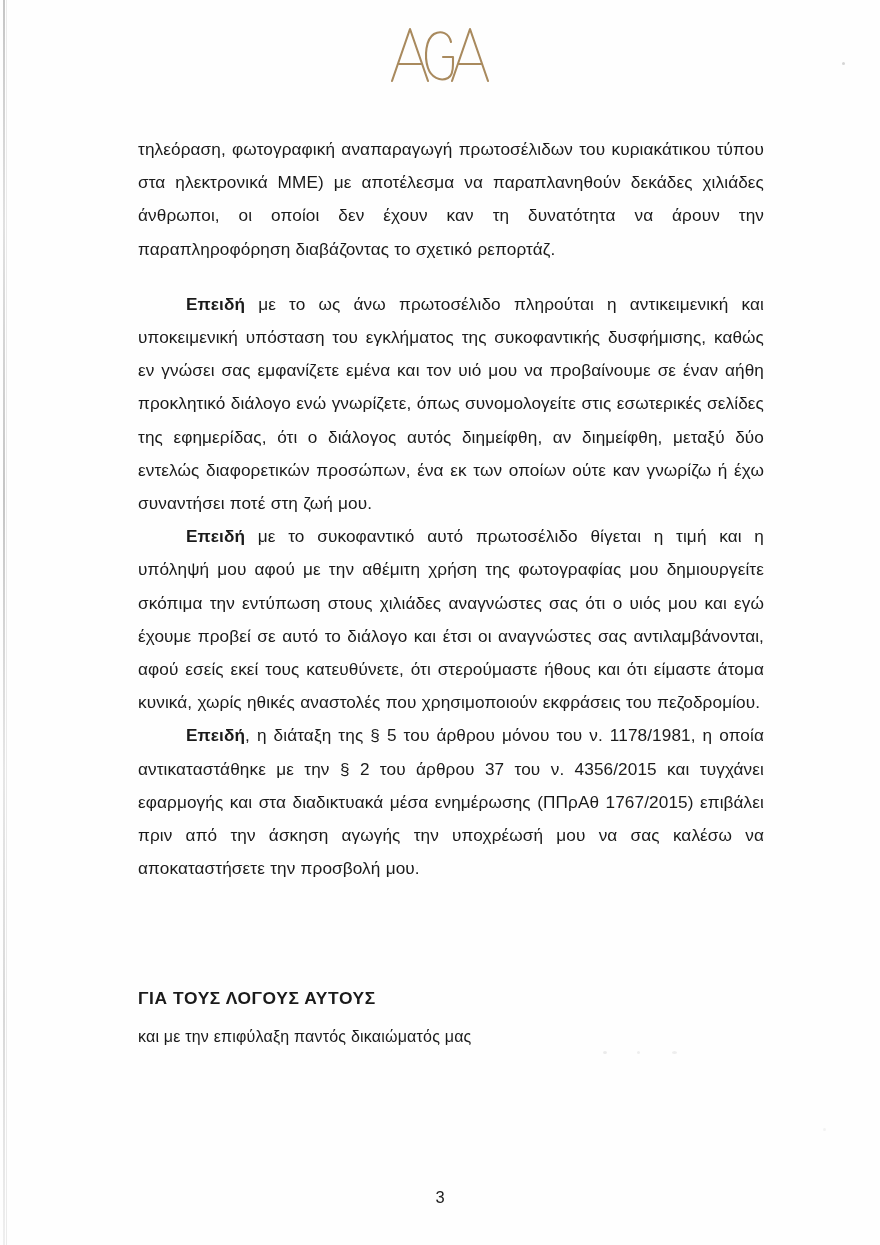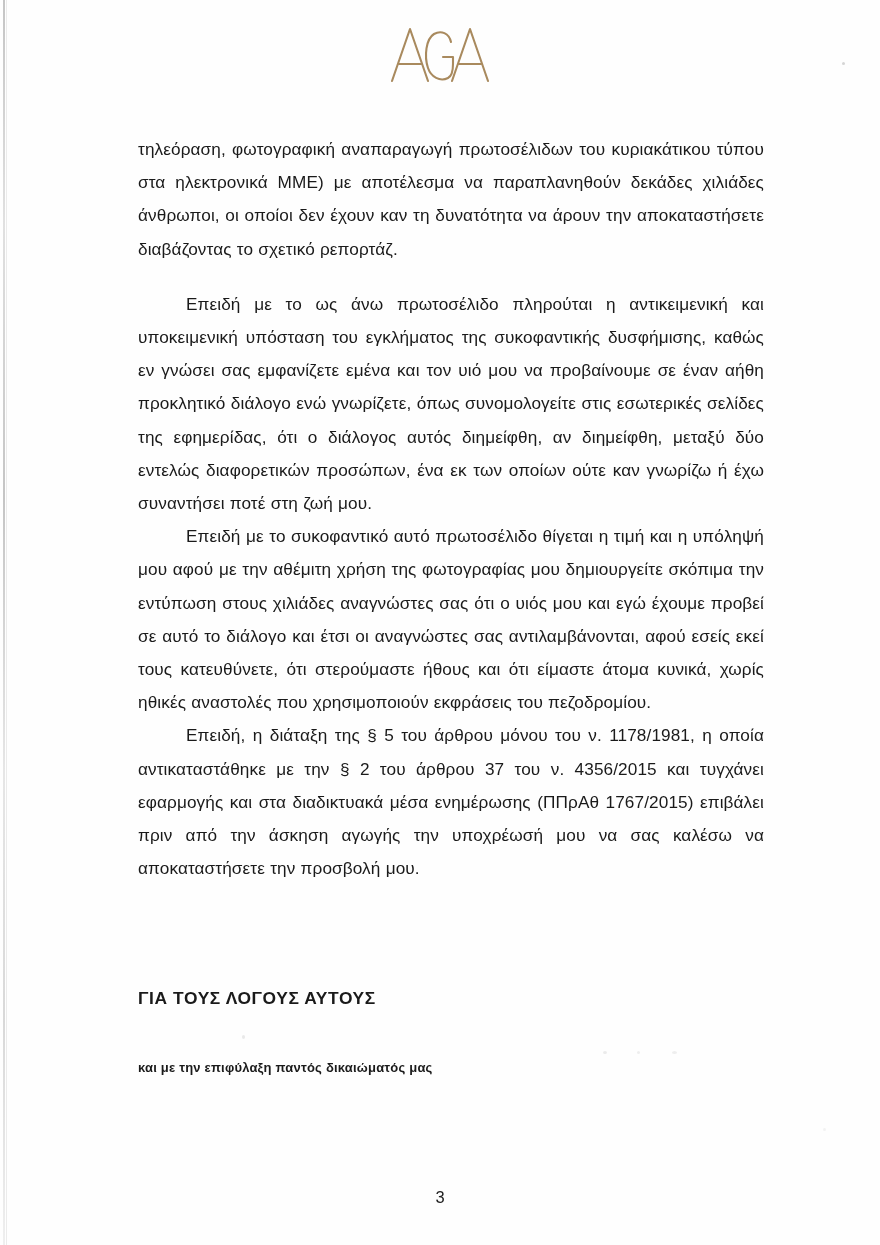--- a/index.html
+++ b/index.html
@@ -76,42 +76,41 @@
   p.indent {
     text-indent: 48px;
   }
 
   
   p.gap-after {
     margin-bottom: 22px;
   }
 
   b.lead {
-    font-weight: normal;
+    font-weight: bold;
   }
 
   
   .closing {
     position: absolute;
     left: 138px;
     width: 626px;
     text-align: left;
   }
   .closing-1 {
     top: 988px;
     font-size: 17.4px;
     font-weight: bold;
     letter-spacing: 0.6px;
   }
   .closing-2 {
     top: 1028px;
-    font-size: 13px;
-    font-weight: bold;
+    font-size: 16px;
+    font-weight: normal;
     letter-spacing: 0.2px;
-    margin-top: 32px;
   }
 
   
   .page-number {
     position: absolute;
     left: 0;
     top: 1188px;
     width: 880px;
     text-align: center;
     font-size: 16.5px;
@@ -152,21 +151,21 @@
 
         <path d="M64 55 L82 3 L100 55"></path>
         <path d="M71 38 L93 38"></path>
       </g>
     </svg>
   </div>
 
   <div class="content">
 
     <p class="para gap-after">
-      <span>τηλεόραση, φωτογραφική αναπαραγωγή πρωτοσέλιδων του κυριακάτικου τύπου στα ηλεκτρονικά ΜΜΕ) με αποτέλεσμα να παραπλανηθούν δεκάδες χιλιάδες άνθρωποι, οι οποίοι δεν έχουν καν τη δυνατότητα να άρουν την αποκαταστήσετε διαβάζοντας το σχετικό ρεπορτάζ.</span>
+      <span>τηλεόραση, φωτογραφική αναπαραγωγή πρωτοσέλιδων του κυριακάτικου τύπου στα ηλεκτρονικά ΜΜΕ) με αποτέλεσμα να παραπλανηθούν δεκάδες χιλιάδες άνθρωποι, οι οποίοι δεν έχουν καν τη δυνατότητα να άρουν την παραπληροφόρηση διαβάζοντας το σχετικό ρεπορτάζ.</span>
     </p>
 
     <p class="para indent">
       <b class="lead">Επειδή</b><span> με το ως άνω πρωτοσέλιδο πληρούται η αντικειμενική και υποκειμενική υπόσταση του εγκλήματος της συκοφαντικής δυσφήμισης, καθώς εν γνώσει σας εμφανίζετε εμένα και τον υιό μου να προβαίνουμε σε έναν αήθη προκλητικό διάλογο ενώ γνωρίζετε, όπως συνομολογείτε στις εσωτερικές σελίδες της εφημερίδας, ότι ο διάλογος αυτός διημείφθη, αν διημείφθη, μεταξύ δύο εντελώς διαφορετικών προσώπων, ένα εκ των οποίων ούτε καν γνωρίζω ή έχω συναντήσει ποτέ στη ζωή μου.</span>
     </p>
 
     <p class="para indent">
       <b class="lead">Επειδή</b><span> με το συκοφαντικό αυτό πρωτοσέλιδο θίγεται η τιμή και η υπόληψή μου αφού με την αθέμιτη χρήση της φωτογραφίας μου δημιουργείτε σκόπιμα την εντύπωση στους χιλιάδες αναγνώστες σας ότι ο υιός μου και εγώ έχουμε προβεί σε αυτό το διάλογο και έτσι οι αναγνώστες σας αντιλαμβάνονται, αφού εσείς εκεί τους κατευθύνετε, ότι στερούμαστε ήθους και ότι είμαστε άτομα κυνικά, χωρίς ηθικές αναστολές που χρησιμοποιούν εκφράσεις του πεζοδρομίου.</span>
     </p>
 

